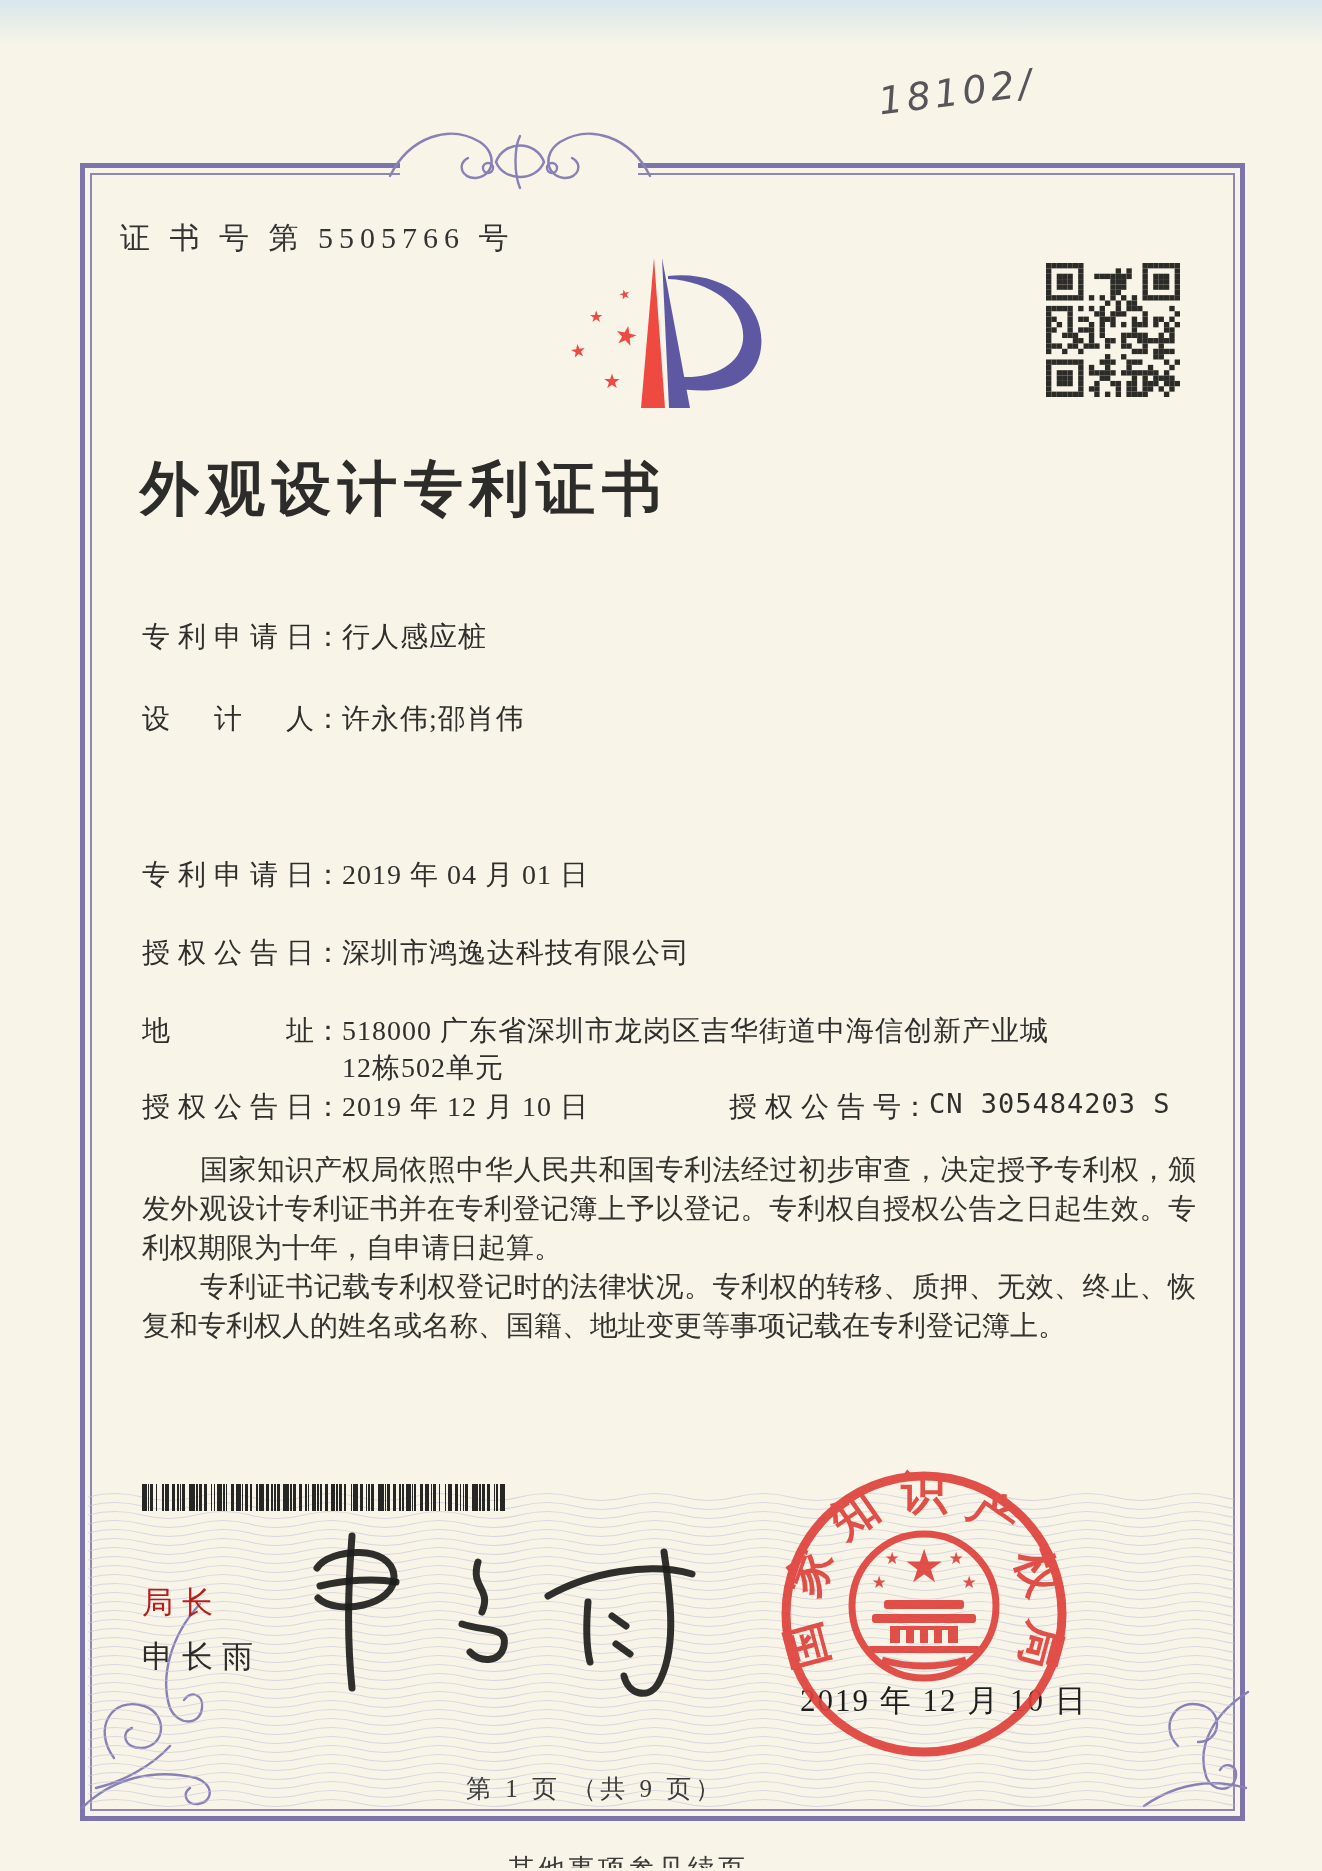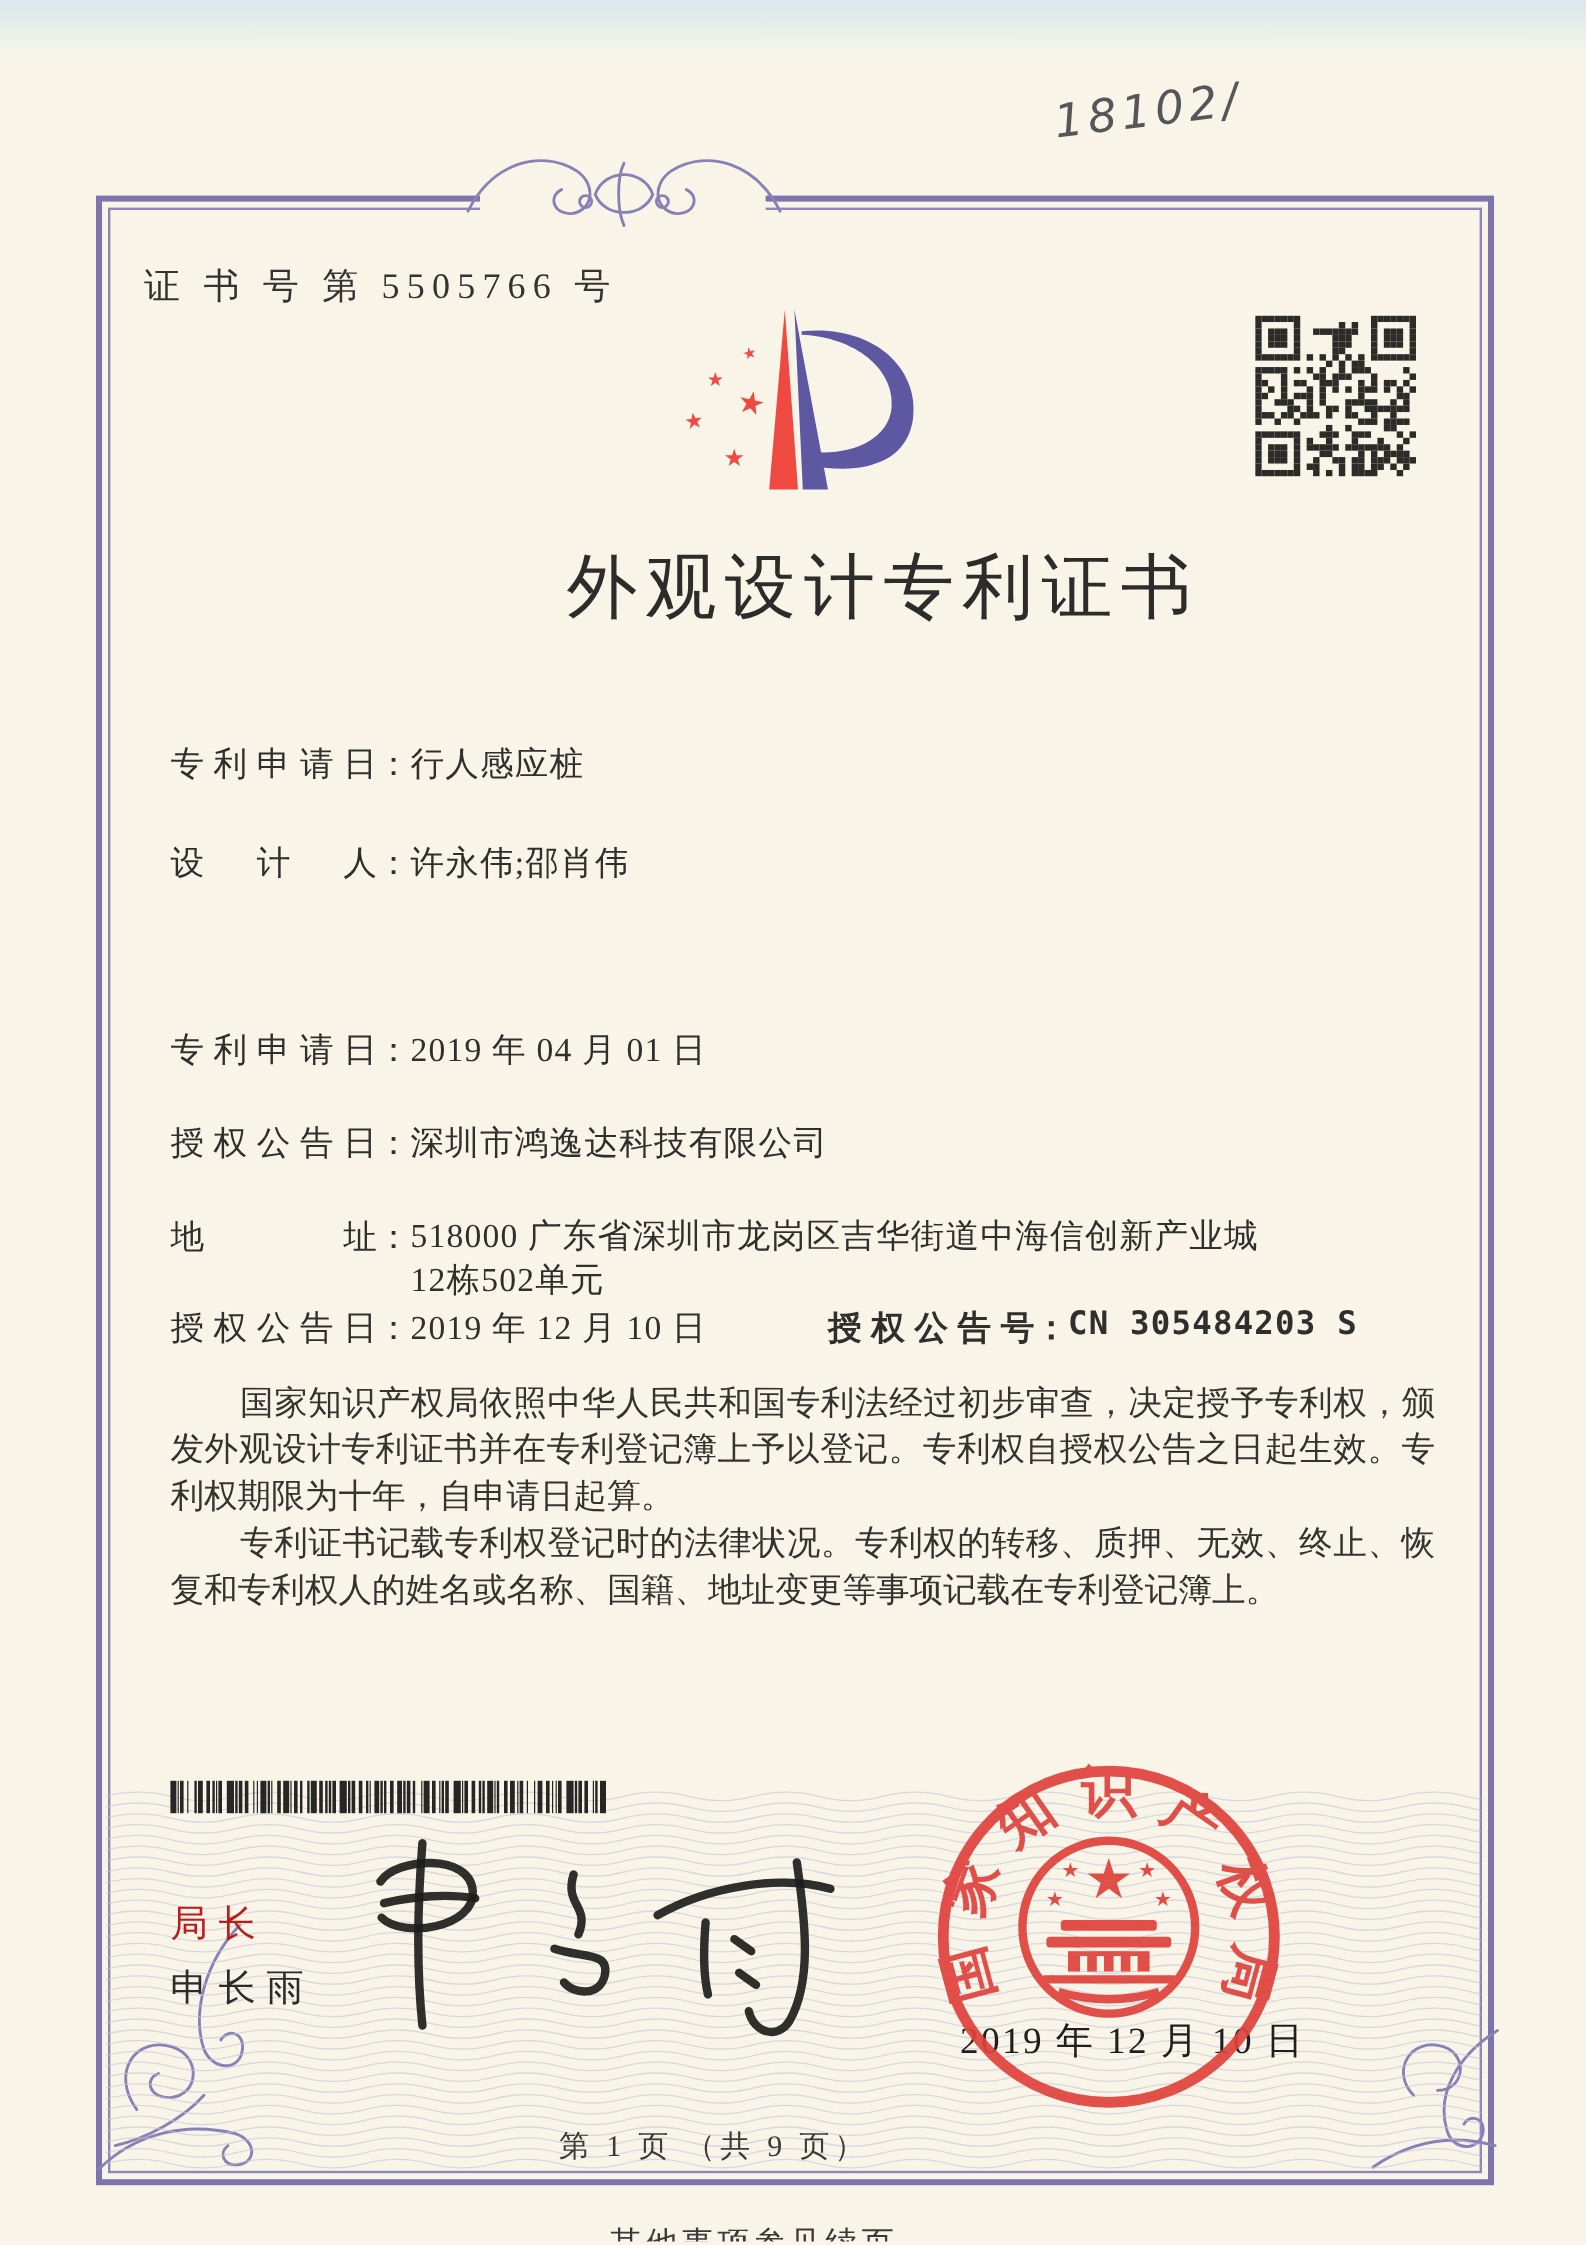--- a/index.html
+++ b/index.html
@@ -18,29 +18,29 @@
   .frame-inner{position:absolute;left:5px;top:5px;right:5px;bottom:5px;border:2px solid #8d87b8;}
   .orn-top-bg{position:absolute;left:400px;top:152px;width:238px;height:28px;background:#f8f5e8;}
   .orn{position:absolute;}
   .orn path, .orn circle{stroke:#8781b5;stroke-width:2.4;fill:none;stroke-linecap:round;}
   .orn-top{left:384px;top:114px;}
   .orn-bl{left:52px;top:1596px;}
   .orn-br{left:1136px;top:1684px;}
   .cert-no{position:absolute;left:120px;top:218px;font-size:30px;letter-spacing:6px;color:#333;}
   .logo{position:absolute;left:553px;top:248px;}
   .qr{position:absolute;left:1046px;top:263px;width:134px;height:134px;}
-  .title{position:absolute;left:140px;top:450px;width:860px;margin:0;text-align:right;
-    font-size:59px;font-weight:normal;letter-spacing:7px;color:#2c2c2a;}
+  .title{position:absolute;left:140px;top:450px;width:860px;margin:0;text-align:left;
+    font-size:59px;font-weight:bold;letter-spacing:7px;color:#2c2c2a;}
   .frow{position:absolute;left:142px;font-size:28px;color:#2f2f2d;}
   .flabel{display:inline-block;width:172px;text-align:justify;text-align-last:justify;vertical-align:top;}
   .fcolon{display:inline-block;vertical-align:top;}
   .fvalue{display:inline-block;vertical-align:top;letter-spacing:1px;}
   .fvalue.wrap{width:726px;line-height:37px;}
   .mono{font-family:"DejaVu Sans Mono","Liberation Mono",monospace;font-size:27px;}
-  .frow.second{left:690px;font-weight:bold;}
+  .frow.second{left:729px;}
   .body-text{position:absolute;left:142px;top:1150px;width:1054px;font-size:28px;
     line-height:39px;text-align:justify;color:#33332f;}
   .body-text p{margin:0;text-indent:58px;}
   .barcode{position:absolute;left:142px;top:1484px;height:27px;font-size:0;white-space:nowrap;}
   .barcode i{display:inline-block;height:27px;background:#262624;}
   .wave-band{position:absolute;left:88px;top:1492px;width:1146px;height:320px;}
   .issuer-title{position:absolute;left:142px;top:1582px;font-size:31px;letter-spacing:9px;color:#b91c1c;}
   .issuer-name{position:absolute;left:142px;top:1636px;font-size:31px;letter-spacing:9px;color:#2b2b29;}
   .signature{position:absolute;left:300px;top:1516px;}
   .signature path{stroke:#1d1d1b;stroke-width:7;fill:none;stroke-linecap:round;stroke-linejoin:round;opacity:.92;}

